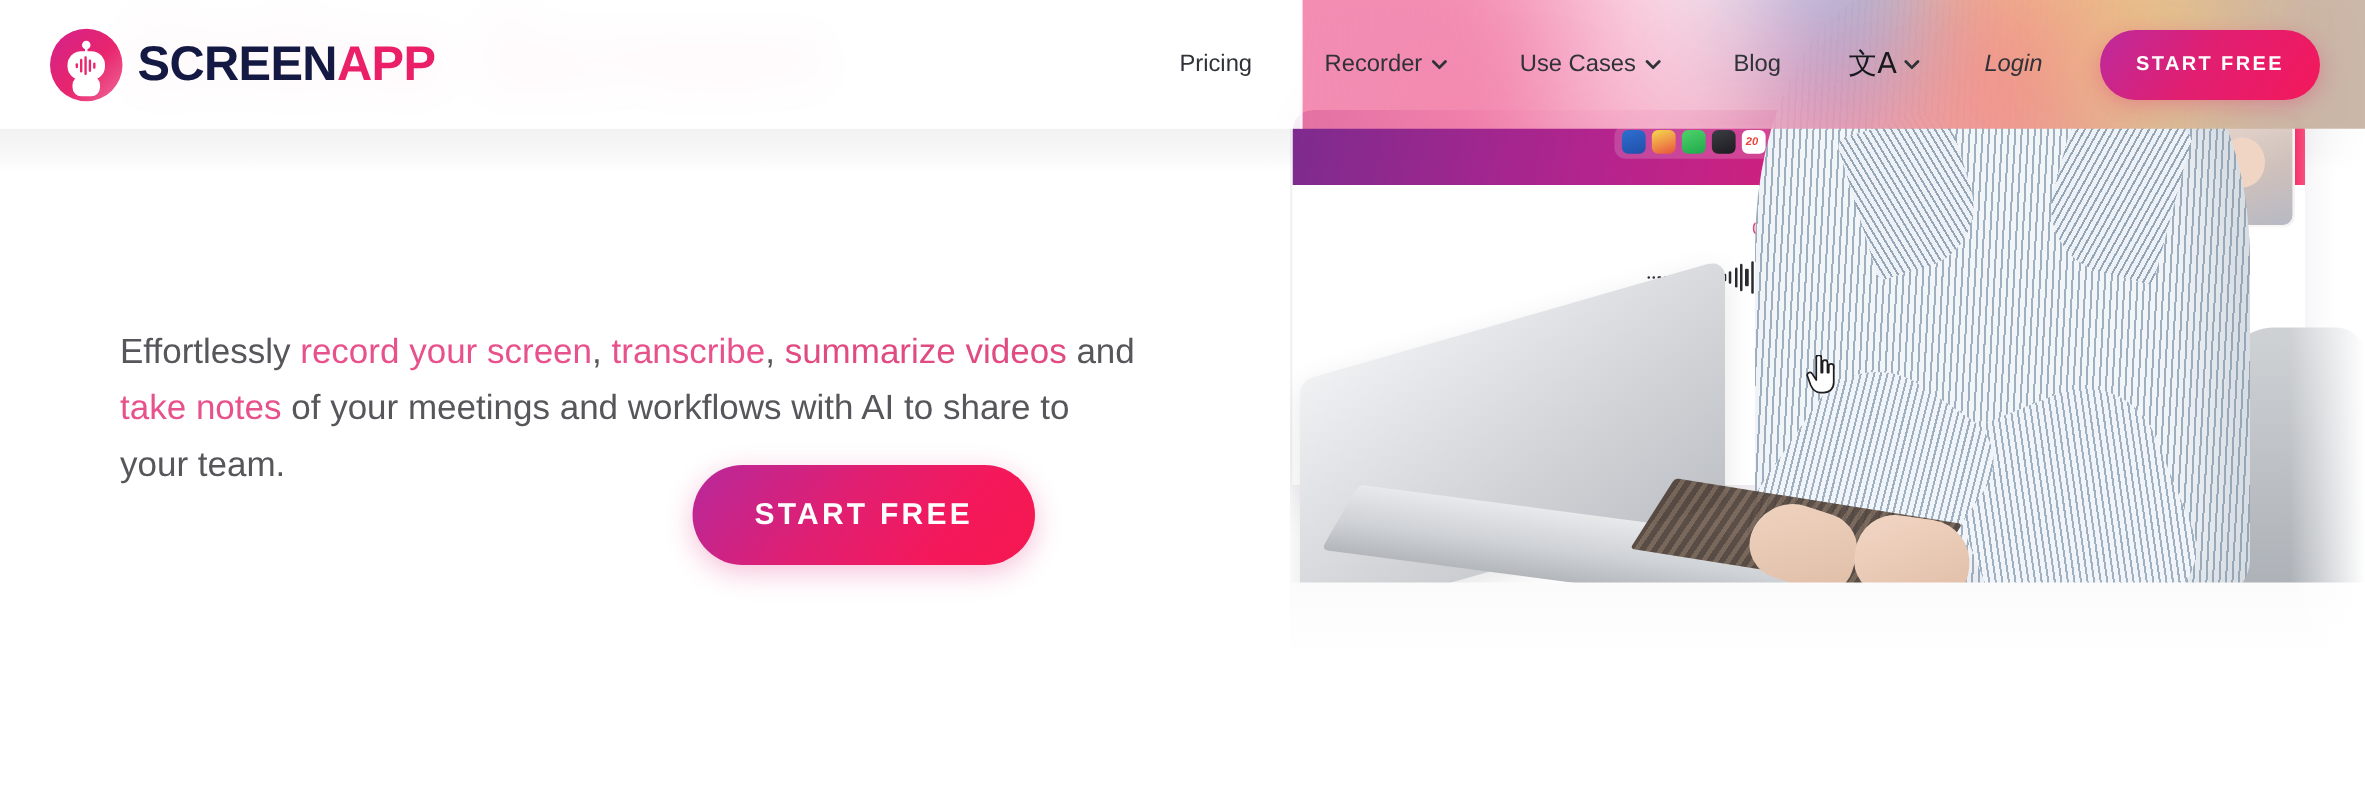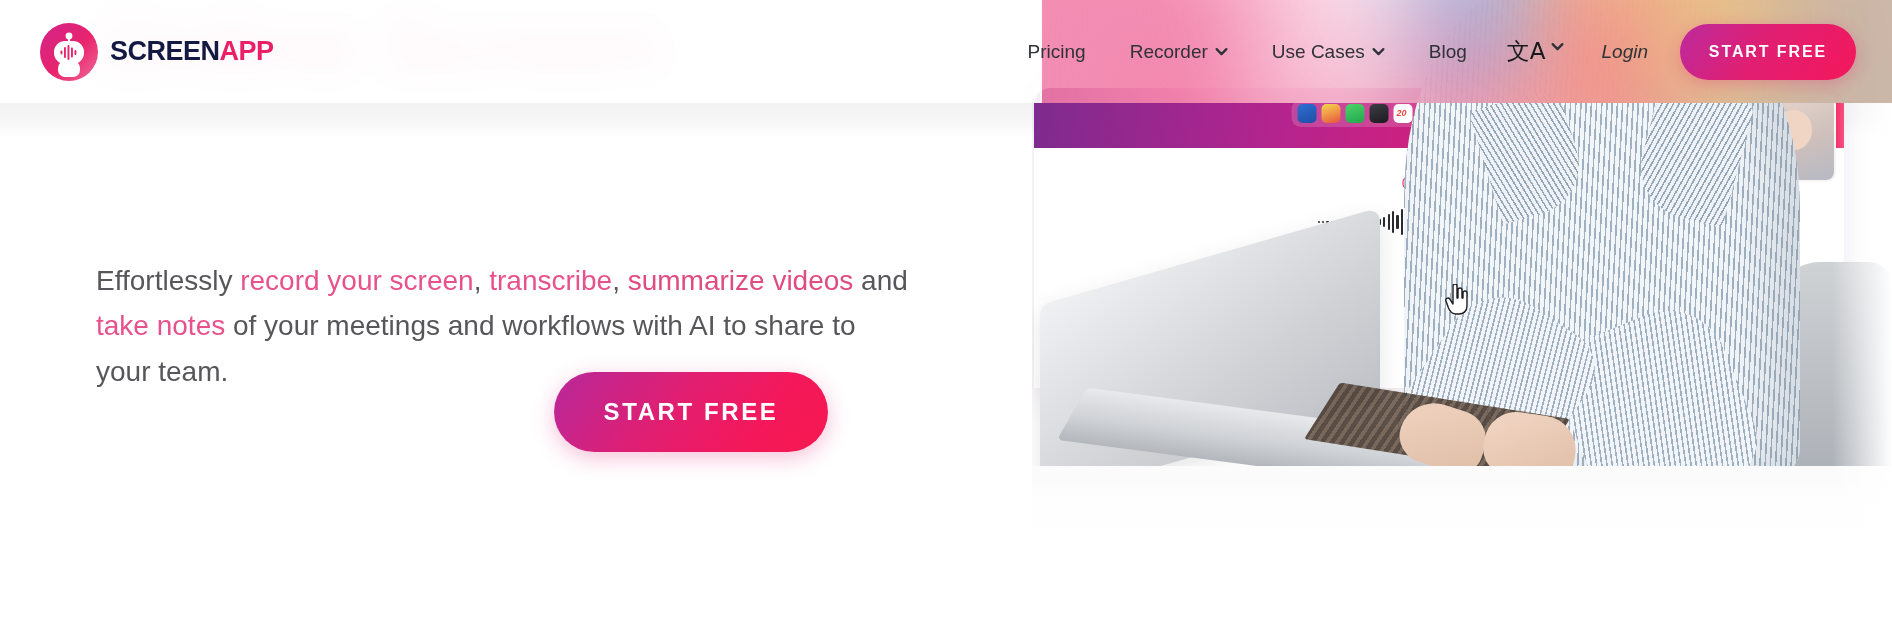--- a/index.html
+++ b/index.html
@@ -265,34 +265,34 @@
     backdrop-filter:blur(14px);
   }
   .header-inner{
     position:absolute; inset:0; display:flex; align-items:center;
     padding:0 36px 0 38px; z-index:3;
   }
 
   
   .logo{ display:flex; align-items:center; gap:10px; cursor:pointer; }
   .logo-mark{ width:62px; height:62px; position:relative; flex:none; }
-  .logo-word{ display:flex; font-size:27px; font-weight:800; letter-spacing:-.5px; }
+  .logo-word{ display:flex; font-size:39px; font-weight:800; letter-spacing:-.5px; }
   .logo-screen{ color:#141943; }
   .logo-app{ color:#ea1f67; }
 
   
   .nav{
-    margin-left:auto; display:flex; align-items:center; gap:0;
+    margin-left:auto; display:flex; align-items:center; gap:14px;
   }
   .nav-item{
     display:flex; align-items:center; gap:7px;
     font-size:19px; color:#2f3237; padding:0 22px; cursor:pointer; white-space:nowrap;
   }
   .chev{ display:inline-block; width:13px; height:13px; flex:none; }
-  .lang{ display:flex; gap:5px; padding:0 18px; cursor:pointer; }
+  .lang{ display:flex; align-items:center; gap:5px; padding:0 18px; cursor:pointer; }
   .lang-glyph{ font-size:23px; color:#17191d; line-height:1; font-family:"DejaVu Sans", sans-serif; }
   .login{ font-size:19px; color:#2f3237; padding:0 26px 0 20px; cursor:pointer;font-style:italic; }
   .nav-cta{
     width:176px; height:56px; border-radius:28px; border:none; cursor:pointer;
     background:linear-gradient(125deg,#bc2a9d 0%, #e01f72 45%, #f4185b 100%);
     color:#fff; font-size:16px; font-weight:700; letter-spacing:1.9px;
     font-family:"Liberation Sans", sans-serif;
     display:flex; align-items:center; justify-content:center;
     box-shadow:0 4px 16px rgba(224,31,114,.3);
     margin-left:6px;

